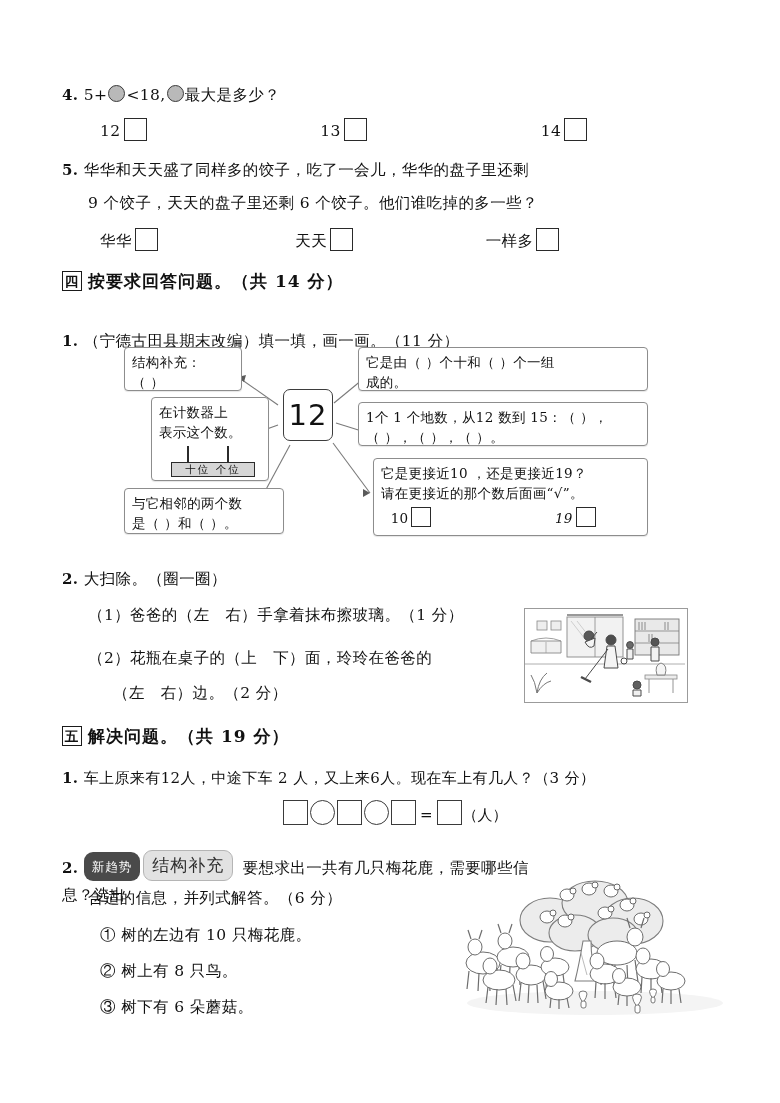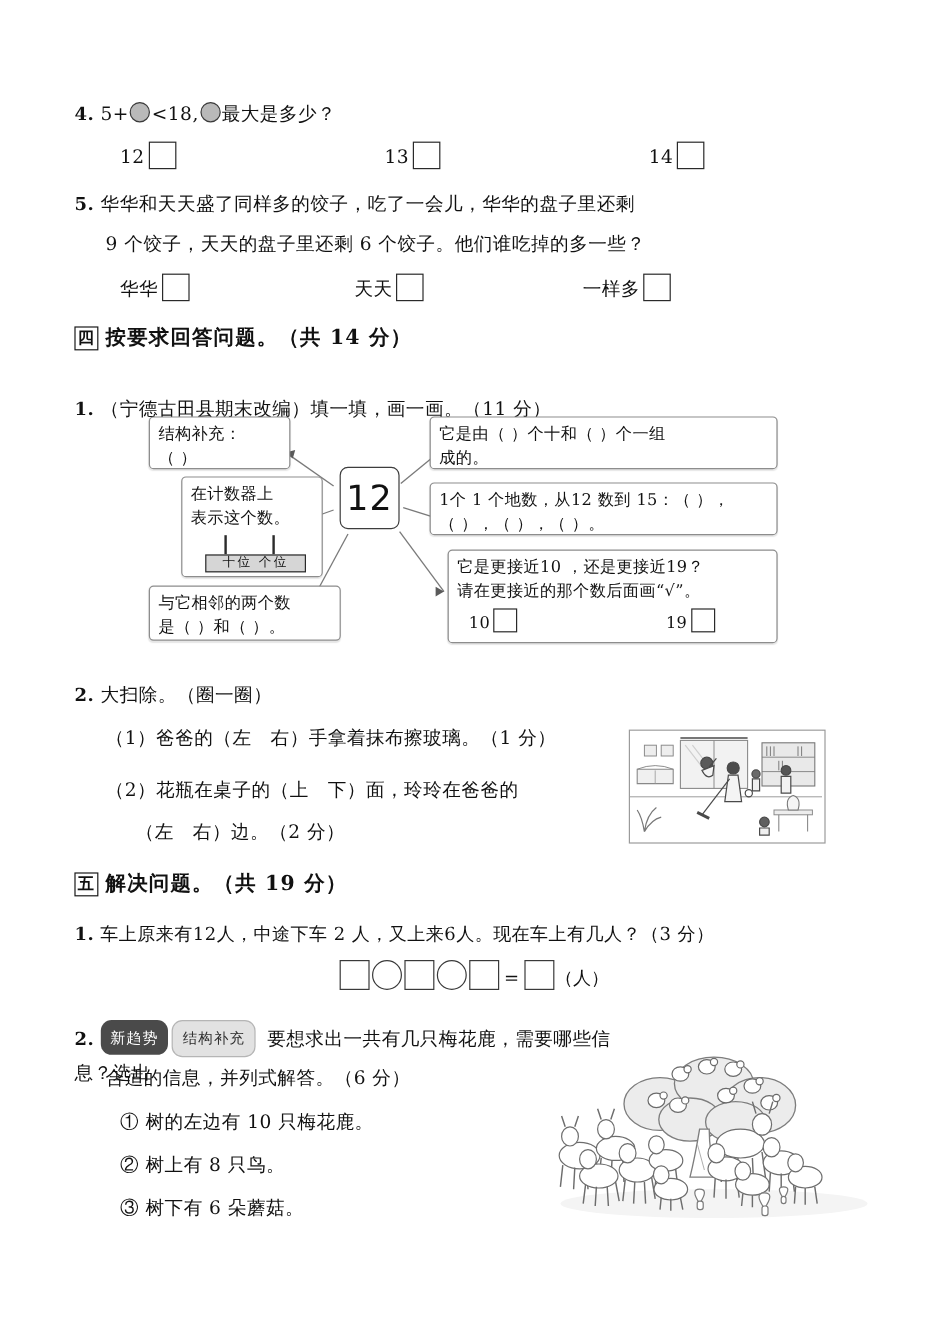--- a/index.html
+++ b/index.html
@@ -70,21 +70,21 @@
 
   
   .badge-dark{
     display:inline-block;background:#4a4a4a;color:#fff;
     border-radius:9px;padding:1px 8px;font-size:12.5px;
     letter-spacing:1px;vertical-align:2px;
   }
   .badge-light{
     display:inline-block;background:#e2e2e2;color:#2c2c2c;
     border:1px solid #b5b5b5;border-radius:9px;padding:1px 8px;
-    font-size:12px;letter-spacing:1px;vertical-align:2px;margin-left:3px;
+    font-size:17px;letter-spacing:1px;vertical-align:2px;margin-left:3px;
   }
 
   
   .eqrow{position:absolute;font-size:15px;}
   .ebox{display:inline-block;width:23px;height:23px;border:1.3px solid #3a3a3a;vertical-align:-5px;margin:0 1px;}
   .ecirc{display:inline-block;width:23px;height:23px;border:1.3px solid #3a3a3a;border-radius:50%;vertical-align:-5px;margin:0 1px;}
 </style>
 </head>
 <body>
 
@@ -173,21 +173,21 @@
     <div class="dbox" style="left:240px;top:57px;width:290px;height:44px;">
       <div>1个 1 个地数，从12 数到 15：（      ），</div>
       <div>（      ），（      ），（      ）。</div>
     </div>
 
     <div class="dbox" style="left:255px;top:113px;width:275px;height:78px;">
       <div>它是更接近10 ，还是更接近19？</div>
       <div>请在更接近的那个数后面画“√”。</div>
       <div style="margin-top:4px;text-align:center;">
         <span style="display:inline-block;width:125px;text-align:left;"><span>10</span><span class="abox sm"></span></span>
-        <span style="display:inline-block;width:110px;text-align:center;"><span>19</span><span class="abox sm"></span></span>
+        <span style="display:inline-block;width:110px;text-align:center;font-style:italic;"><span>19</span><span class="abox sm"></span></span>
       </div>
     </div>
   </div>
 
   <div class="q" style="left:62px;top:566px;width:680px;">
     <span class="qnum">2.</span>
     <span>大扫除。（圈一圈）</span>
   </div>
   <div class="q" style="left:88px;top:602px;width:430px;">（1）爸爸的（左　右）手拿着抹布擦玻璃。（1 分）</div>
   <div class="q" style="left:88px;top:645px;width:430px;">（2）花瓶在桌子的（上　下）面，玲玲在爸爸的</div>

